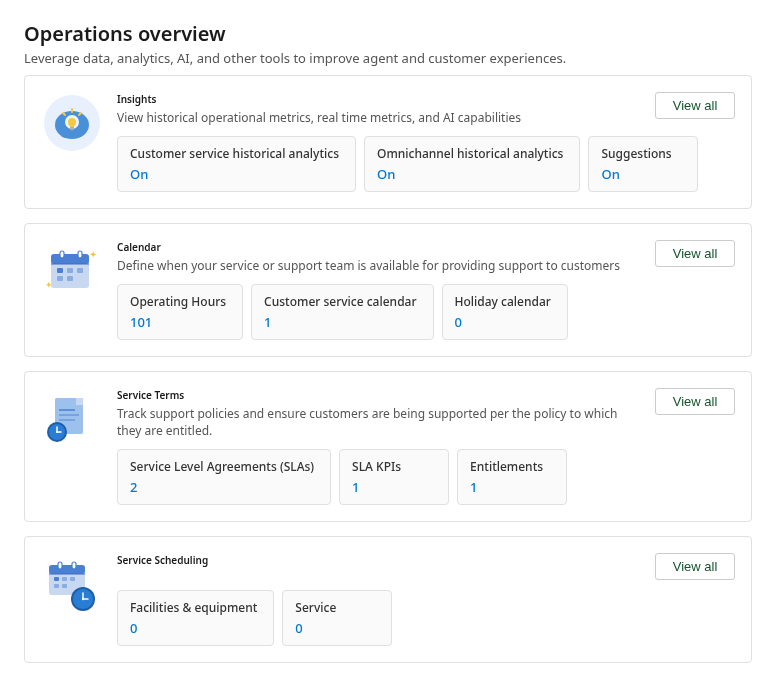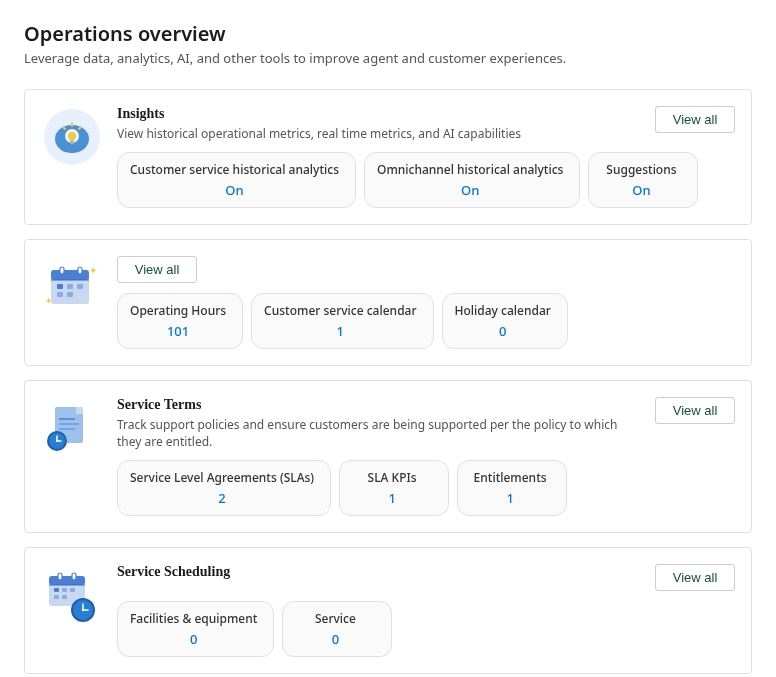--- a/index.html
+++ b/index.html
@@ -19,21 +19,21 @@
     }
     .page-title {
       font-size: 20px;
       font-weight: 600;
       color: #1a1a1a;
       margin-bottom: 2px;
     }
     .page-subtitle {
       font-size: 13px;
       color: #555;
-      margin-bottom: 22px;
+      margin-bottom: 8px;
     }
     .section {
       background: #fff;
       border: 1px solid #e0e0e0;
       border-radius: 4px;
       margin-bottom: 14px;
       padding: 16px 16px 16px 16px;
       display: flex;
       flex-direction: row;
       align-items: flex-start;
@@ -52,25 +52,24 @@
     }
     .section-header {
       display: flex;
       flex-direction: row;
       justify-content: space-between;
       align-items: flex-start;
       margin-bottom: 10px;
     }
     .section-title-block {}
     .section-title {
-      font-size: 14px;
+      font-size: 10px;
       font-weight: 600;
       color: #1a1a1a;
       margin-bottom: 3px;
-      font-family: Liberation Serif, serif;
     }
     .section-desc {
       font-size: 12px;
       color: #555;
       max-width: 520px;
     }
     .view-all-btn {
       border: 1px solid #ccc;
       background: #fff;
       border-radius: 3px;
@@ -82,25 +81,24 @@
       min-width: 80px;
     }
     .section-cards {
       display: flex;
       flex-direction: row;
       gap: 8px;
       flex-wrap: wrap;
     }
     .card {
       border: 1px solid #e0e0e0;
-      border-radius: 12px;
+      border-radius: 4px;
       background: #fafafa;
       padding: 8px 16px 8px 12px;
       min-width: 110px;
-      text-align: center;
     }
     .card-label {
       font-size: 12px;
       color: #333;
       font-weight: 500;
       margin-bottom: 3px;
     }
     .card-value {
       font-size: 13px;
       color: #0078d4;
@@ -175,20 +173,24 @@
 
         <rect x="19" y="11" width="4" height="7" rx="2" fill="#fff" stroke="#4a7fd4" stroke-width="1.2"></rect>
         <rect x="37" y="11" width="4" height="7" rx="2" fill="#fff" stroke="#4a7fd4" stroke-width="1.2"></rect>
 
         <text x="48" y="18" font-size="10" fill="#f5c842">✦</text>
         <text x="4" y="48" font-size="9" fill="#f5c842">✦</text>
       </svg>
     </div>
     <div class="section-body">
       <div class="section-header">
+        <div class="section-title-block">
+          <div class="section-title">Calendar</div>
+          <div class="section-desc">Define when your service or support team is available for providing support to customers</div>
+        </div>
         <button class="view-all-btn">View all</button>
       </div>
       <div class="section-cards">
         <div class="card">
           <div class="card-label">Operating Hours</div>
           <div class="card-value">101</div>
         </div>
         <div class="card">
           <div class="card-label">Customer service calendar</div>
           <div class="card-value">1</div>

